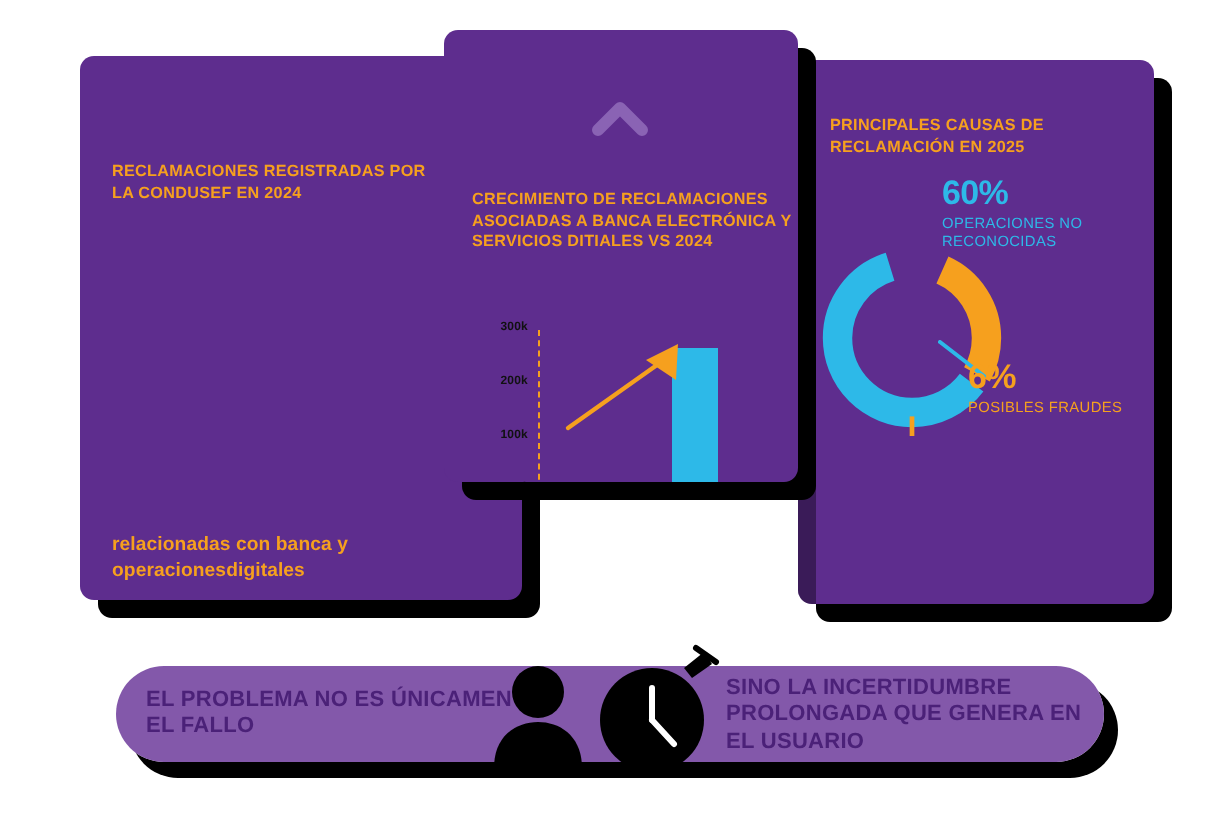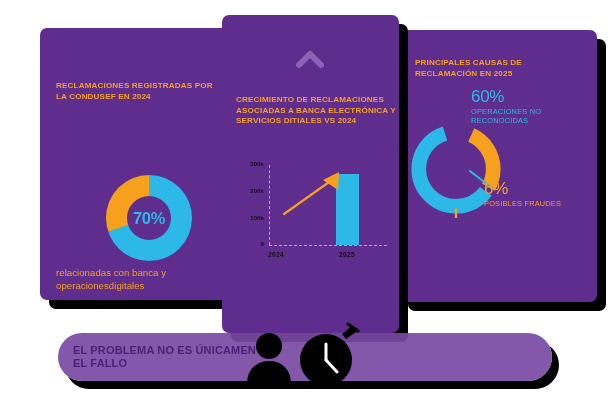--- a/index.html
+++ b/index.html
@@ -38,28 +38,28 @@
     top: 28px;
     width: 181px;
     height: 272px;
     z-index: 2;
     padding-left: 40px;
   }
   #card-mid {
     left: 222px;
     top: 15px;
     width: 177px;
-    height: 318px;
+    height: 226px;
     z-index: 3;
     box-shadow: 9px 9px 0 0 #000000;
   }
   #card-right {
     left: 399px;
     top: 30px;
-    width: 198px;
+    width: 178px;
     height: 272px;
     z-index: 1;
     box-shadow: 9px 9px 0 0 #000000;
   }
   
   #card-right::before {
     content: "";
     position: absolute;
     left: 0; top: 0;
     width: 9px; height: 100%;
@@ -114,21 +114,21 @@
     letter-spacing: -0.3px;
   }
 
   #card-left .card-caption {
     position: absolute;
     left: 16px;
     top: 238px;
     width: 158px;
     color: #F6A01E;
     font-size: 9.6px;
-    font-weight: normal;
+    font-weight: bold;
     line-height: 1.36;
     letter-spacing: 0.05px;
   }
 
   
   #chevron-up {
     position: absolute;
     left: 74px;
     top: 35px;
     width: 28px;
@@ -210,21 +210,21 @@
     width: 104px;
   }
   #stat-25 {
     position: absolute;
     left: 85px;
     top: 150px;
     width: 92px;
   }
   .stat-pct {
     font-size: 17px;
-    font-weight: normal;
+    font-weight: bold;
     letter-spacing: -0.3px;
     line-height: 1;
     display: block;
   }
   .stat-desc {
     font-size: 7.4px;
     font-weight: normal;
     line-height: 1.28;
     letter-spacing: 0.2px;
     display: block;
@@ -286,25 +286,20 @@
   }
 </style>
 </head>
 <body>
 
 <div id="stage">
 
   <div class="card" id="card-left">
     <div class="card-title">RECLAMACIONES REGISTRADAS POR LA CONDUSEF EN 2024</div>
 
-    <div id="donut-left-wrap">
-      <div id="donut-left"></div>
-      <div id="donut-left-hole"></div>
-      <div id="donut-left-value">70%</div>
-    </div>
 
     <div class="card-caption">relacionadas con banca y operacionesdigitales</div>
   </div>
 
   <div class="card" id="card-mid">
 
     <svg id="chevron-up" viewBox="0 0 28 18">
       <path d="M3 15 L14 4 L25 15" fill="none" stroke="#8A63B4" stroke-width="6" stroke-linecap="round" stroke-linejoin="round"></path>
     </svg>
 
@@ -355,20 +350,21 @@
     </div>
 
     <div id="stat-25" class="stat-orange">
       <span class="stat-pct">6%</span>
       <span class="stat-desc">POSIBLES FRAUDES</span>
     </div>
   </div>
 
   <div id="banner">
     <div class="banner-text" id="banner-text-left">EL PROBLEMA NO ES ÚNICAMENTE EL FALLO</div>
+    <div class="banner-text" id="banner-text-right">SINO LA INCERTIDUMBRE PROLONGADA QUE GENERA EN EL USUARIO</div>
   </div>
 
   <svg id="banner-icons" viewBox="0 0 130 72">
 
     <g>
       <circle cx="33" cy="24" r="13" fill="#000000"></circle>
       <path d="M11 62 C11 46 22 39 33 39 C44 39 55 46 55 62 Z" fill="#000000"></path>
     </g>
 
     <g>

